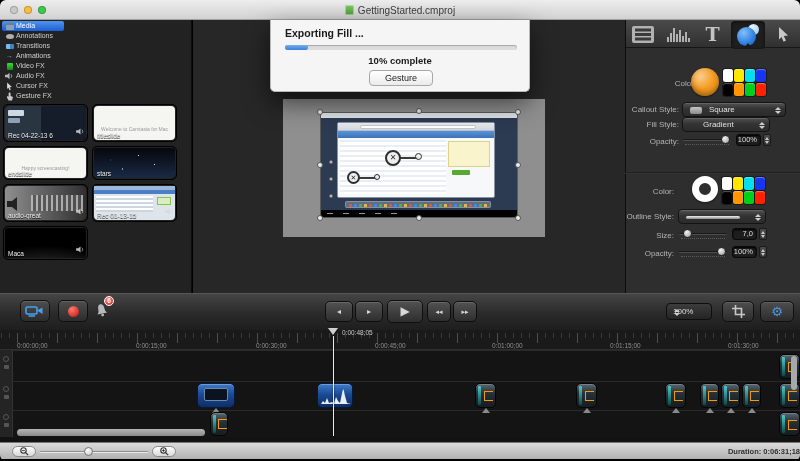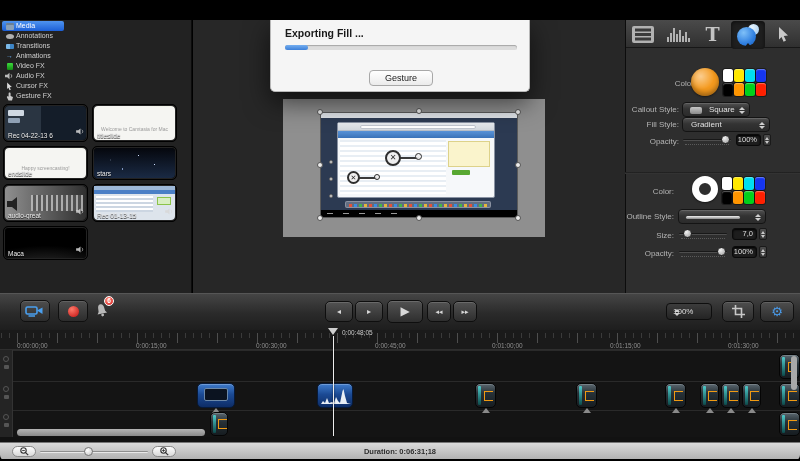--- a/index.html
+++ b/index.html
@@ -163,27 +163,36 @@
   #hscroll { position:absolute; left:17px; top:99px; width:188px; height:7px; background:linear-gradient(#b5b5b5,#8a8a8a); border-radius:4px; }
   #vscroll { position:absolute; left:791px; top:26px; width:6px; height:34px; background:#a8a8a8; border-radius:3px; }
 
   
   #statusbar { position:absolute; left:0; top:442px; width:800px; height:17px;
       background:linear-gradient(#dadada,#b2b2b2); border-top:1px solid #767676; }
   .magbtn { position:absolute; top:3px; height:11px; background:linear-gradient(#fdfdfd,#d8d8d8); border:1px solid #8a8a8a; border-radius:6px;
       display:flex; align-items:center; justify-content:center; }
   #zslider-trk { position:absolute; left:40px; top:8px; width:108px; height:2px; background:#8f8f8f; border-bottom:1px solid #e8e8e8; border-radius:1px; }
   #zslider-th { position:absolute; left:84px; top:4px; width:9px; height:9px; border-radius:50%; background:radial-gradient(circle at 35% 30%,#fff,#c4c4c4); border:1px solid #777; }
-  #duration { position:absolute; left:0; right:0; top:4px; text-align:center; font-size:7.5px; font-weight:bold; color:#2e2e2e; }
+  #duration { position:absolute; left:0; right:0; top:4px; text-align:right; font-size:7.5px; font-weight:bold; color:#2e2e2e; }
 </style>
 </head>
 <body>
 
 <div id="app">
 
+  <div id="titlebar">
+    <div class="light" style="left:10px;background:#c9c9c9"></div>
+    <div class="light" style="left:24px;background:#f6bd3e"></div>
+    <div class="light" style="left:38px;background:#3ec84a"></div>
+    <div class="t-wrap">
+      <span class="doc-ico"></span>
+      <span id="win-title">GettingStarted.cmproj</span>
+    </div>
+  </div>
 
   <div id="left-panel">
     <div class="mi sel" style="top:1px">
       <span class="ic">
           <span style="width:8px;height:7px;background:#8aa0b8;border-radius:1px;box-shadow:inset 0 2px 0 #6a7f96"></span>
         </span>
       <span class="lab">Media</span>
     </div>
     <div class="mi" style="top:11px">
       <span class="ic">
@@ -388,32 +397,32 @@
         <span class="sw" style="background: rgb(255, 232, 0);"></span>
         <span class="sw" style="background: rgb(0, 223, 240);"></span>
         <span class="sw" style="background: rgb(21, 53, 240);"></span>
         <span class="sw" style="background: rgb(0, 0, 0);"></span>
         <span class="sw" style="background: rgb(255, 149, 0);"></span>
         <span class="sw" style="background: rgb(0, 208, 28);"></span>
         <span class="sw" style="background: rgb(255, 32, 0);"></span>
     </div>
 
     <span class="plabel" style="left:-17px;top:85px">Callout Style:</span>
-    <div class="dd" style="left:56px;top:82px;width:68px">
+    <div class="dd" style="left:56px;top:82px;width:104px">
       <span class="sq"></span>
       <span style="position:absolute;left:26px">Square</span>
       <span class="ud">
           <i class="u"></i>
           <i class="d"></i>
         </span>
     </div>
 
     <span class="plabel" style="left:-17px;top:100px">Fill Style:</span>
     <div class="dd" style="left:56px;top:97px;width:88px">
-      <span style="position:absolute;left:8px">Gradient</span>
+      <span style="position:absolute;left:20px">Gradient</span>
       <span class="ud">
           <i class="u"></i>
           <i class="d"></i>
         </span>
     </div>
 
     <span class="plabel" style="left:-17px;top:117px">Opacity:</span>
     <div class="slider" style="left:57px;top:115px">
       <span class="trk"></span>
         <span class="tik"></span>
@@ -472,20 +481,21 @@
   <span class="stepper" style="left:759px;top:246px">
       <i class="u"></i>
       <i class="d"></i>
     </span>
 
   <div id="dialog">
     <span id="dlg-title">Exporting Fill ...</span>
     <div id="dlg-track">
       <span id="dlg-fill" style="width: 10%;"></span>
     </div>
+    <span id="dlg-status">10% complete</span>
     <div id="dlg-cancel">Gesture</div>
   </div>
 
   <div id="toolbar">
     <div class="tbtn" style="left:20px;top:6px;width:30px;height:22px">
       <svg width="20" height="13" viewBox="0 0 20 13">
           <rect x="1" y="2" width="11" height="7" rx="1.5" fill="none" stroke="#4aa0f0" stroke-width="1.6"></rect>
           <path d="M12 5.5 L17.5 2.5 V9 Z" fill="#4aa0f0"></path>
           <path d="M3.5 11 H10" stroke="#4aa0f0" stroke-width="1.4"></path>
         </svg>

